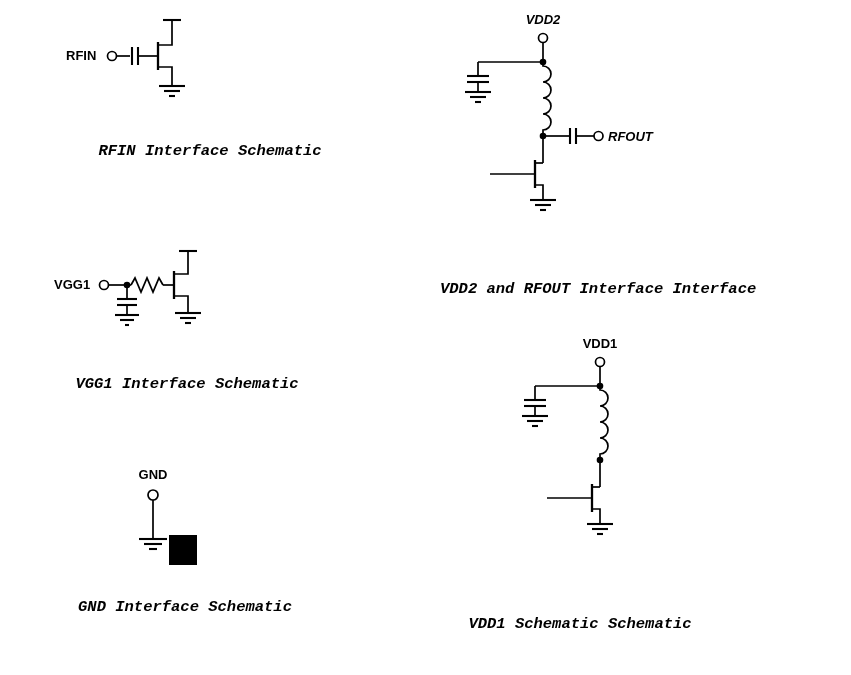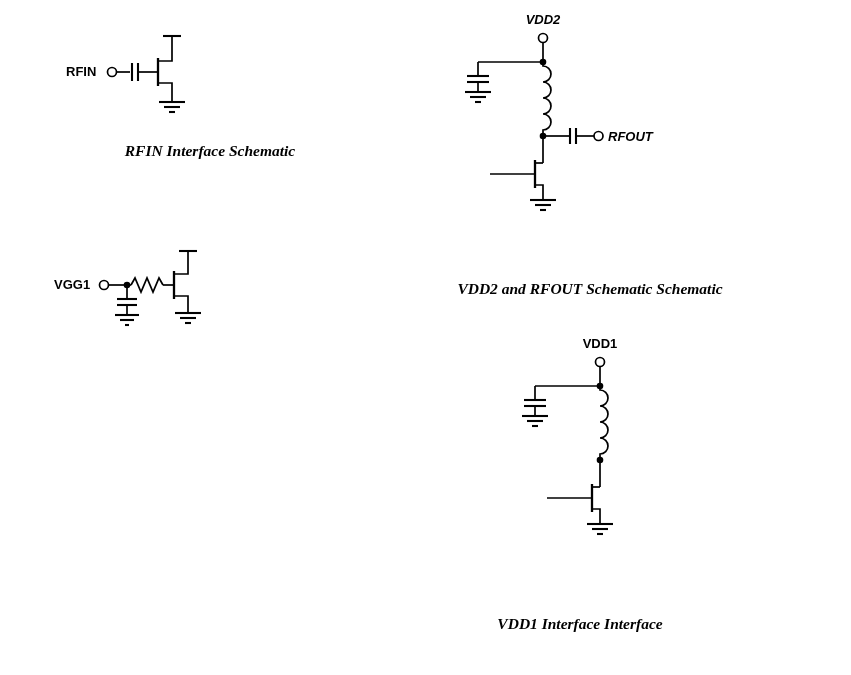--- a/index.html
+++ b/index.html
@@ -14,21 +14,21 @@
     height: 675px;
     background: #ffffff;
     overflow: hidden;
   }
   .schematic {
     position: absolute;
   }
   .caption {
     position: absolute;
     text-align: center;
-    font-family: Liberation Serif, serif;
+    font-family: Liberation Mono, monospace;
     font-size: 15.5px;
     font-weight: bold;
     font-style: italic;
     color: #000000;
     white-space: nowrap;
   }
   svg { display: block; overflow: visible; }
   svg line, svg path, svg polyline {
     stroke: #000000;
     fill: none;
@@ -46,21 +46,21 @@
   }
   .term-circle { fill: #ffffff; stroke: #000000; stroke-width: 1.7; }
   .node-dot { fill: #000000; stroke: none; }
   .pad-square { fill: #000000; stroke: none; }
 </style>
 </head>
 <body>
 
 <div class="page">
 
-  <div class="schematic" style="left:60px; top:24px;">
+  <div class="schematic" style="left:60px; top:8px;">
     <svg width="190" height="105" viewBox="0 0 190 105">
       <text class="term-label" x="6" y="52">RFIN</text>
       <circle class="term-circle" cx="52" cy="48" r="4.5"></circle>
       <g>
         <line x1="56.5" y1="48" x2="70" y2="48"></line>
         <line x1="78" y1="48" x2="98" y2="48"></line>
       </g>
       <g>
         <line class="plate" x1="72" y1="39" x2="72" y2="57"></line>
         <line class="plate" x1="78" y1="39" x2="78" y2="57"></line>
@@ -117,21 +117,21 @@
         <line x1="50" y1="166" x2="95" y2="166"></line>
         <polyline points="95,177 103,177 103,192"></polyline>
       </g>
       <g>
         <line class="gnd-line" x1="90" y1="192" x2="116" y2="192"></line>
         <line class="gnd-line" x1="95" y1="197" x2="111" y2="197"></line>
         <line class="gnd-line" x1="100" y1="202" x2="106" y2="202"></line>
       </g>
     </svg>
   </div>
-  <div class="caption" style="left:440px; top:280px; width:300px;">VDD2 and RFOUT Schematic Schematic</div>
+  <div class="caption" style="left:440px; top:280px; width:300px;">VDD2 and RFOUT Interface Interface</div>
 
   <div class="schematic" style="left:52px; top:243px;text-align:right;">
     <svg width="210" height="95" viewBox="0 0 210 95">
       <text class="term-label" x="2" y="46">VGG1</text>
       <circle class="term-circle" cx="52" cy="42" r="4.5"></circle>
       <g>
         <line x1="56.5" y1="42" x2="79" y2="42"></line>
         <line x1="75" y1="42" x2="75" y2="56"></line>
         <line x1="75" y1="62" x2="75" y2="72"></line>
         <line x1="111" y1="42" x2="122" y2="42"></line>
@@ -153,21 +153,36 @@
         <line class="plate" x1="127" y1="8" x2="145" y2="8"></line>
         <polyline points="122,53 136,53 136,70"></polyline>
       </g>
       <g>
         <line class="gnd-line" x1="123" y1="70" x2="149" y2="70"></line>
         <line class="gnd-line" x1="128" y1="75" x2="144" y2="75"></line>
         <line class="gnd-line" x1="133" y1="80" x2="139" y2="80"></line>
       </g>
     </svg>
   </div>
-
+  <div class="caption" style="left:52px; top:375px; width:270px;">VGG1 Interface Schematic</div>
+
+  <div class="schematic" style="left:125px; top:465px;">
+    <svg width="110" height="120" viewBox="0 0 110 120">
+      <text class="term-label" x="28" y="14" text-anchor="middle">GND</text>
+      <circle class="term-circle" cx="28" cy="30" r="5"></circle>
+      <line x1="28" y1="35" x2="28" y2="74"></line>
+      <g>
+        <line class="gnd-line" x1="14" y1="74" x2="42" y2="74"></line>
+        <line class="gnd-line" x1="19" y1="79" x2="37" y2="79"></line>
+        <line class="gnd-line" x1="24" y1="84" x2="32" y2="84"></line>
+      </g>
+      <rect class="pad-square" x="44" y="70" width="28" height="30"></rect>
+    </svg>
+  </div>
+  <div class="caption" style="left:60px; top:598px; width:250px;">GND Interface Schematic</div>
 
   <div class="schematic" style="left:470px; top:332px;">
     <svg width="220" height="215" viewBox="0 0 220 215">
       <text class="term-label" x="130" y="16" text-anchor="middle">VDD1</text>
       <circle class="term-circle" cx="130" cy="30" r="4.5"></circle>
       <g>
         <line x1="130" y1="34.5" x2="130" y2="54"></line>
         <line x1="130" y1="54" x2="65" y2="54"></line>
         <line x1="65" y1="54" x2="65" y2="68"></line>
         <line x1="65" y1="74" x2="65" y2="84"></line>
@@ -191,15 +206,15 @@
         <line x1="77" y1="166" x2="122" y2="166"></line>
         <polyline points="122,177 130,177 130,192"></polyline>
       </g>
       <g>
         <line class="gnd-line" x1="117" y1="192" x2="143" y2="192"></line>
         <line class="gnd-line" x1="122" y1="197" x2="138" y2="197"></line>
         <line class="gnd-line" x1="127" y1="202" x2="133" y2="202"></line>
       </g>
     </svg>
   </div>
-  <div class="caption" style="left:440px; top:615px; width:280px;">VDD1 Interface Interface</div>
+  <div class="caption" style="left:440px; top:615px; width:280px;">VDD1 Schematic Schematic</div>
 
 </div>
 
 </body></html>

